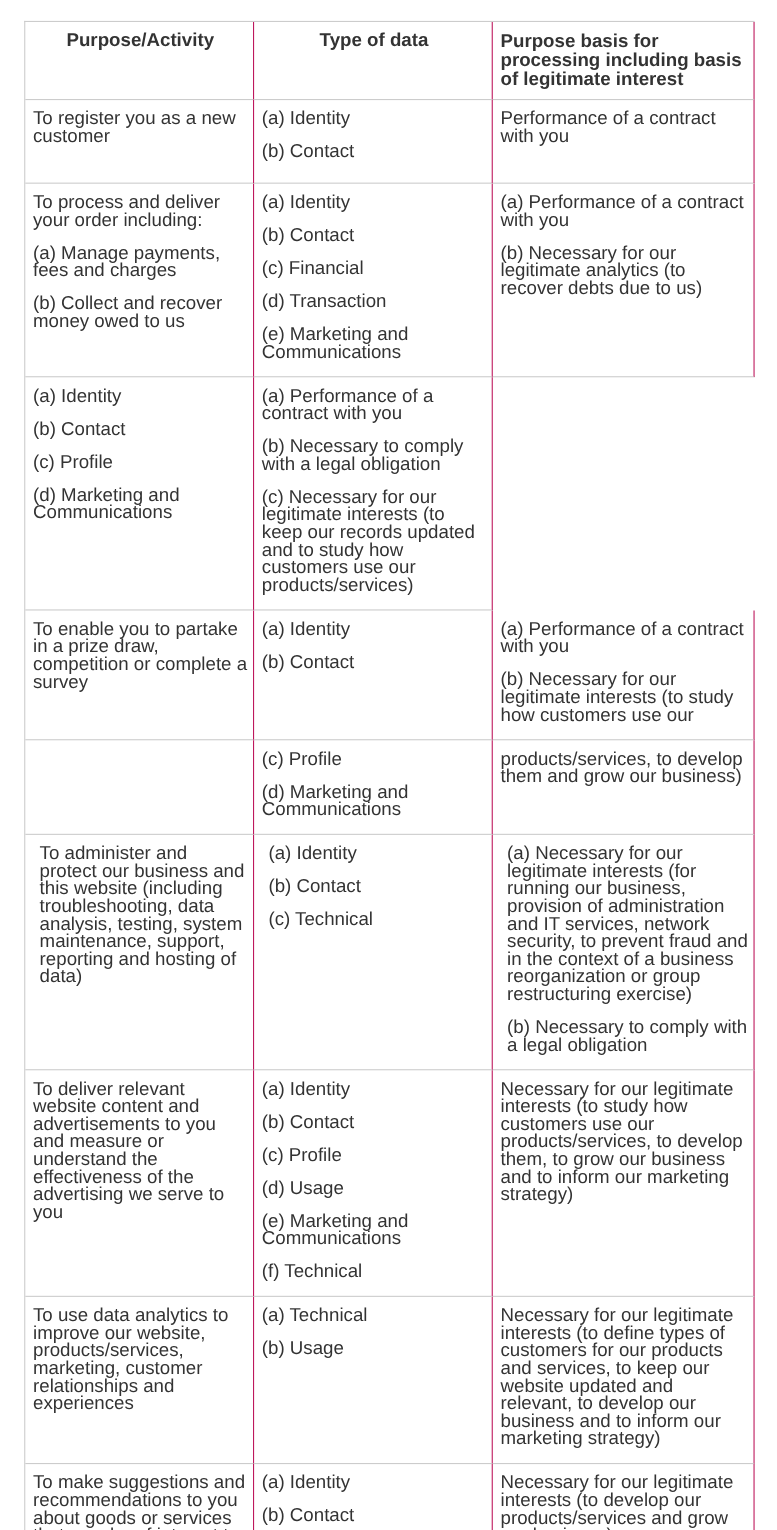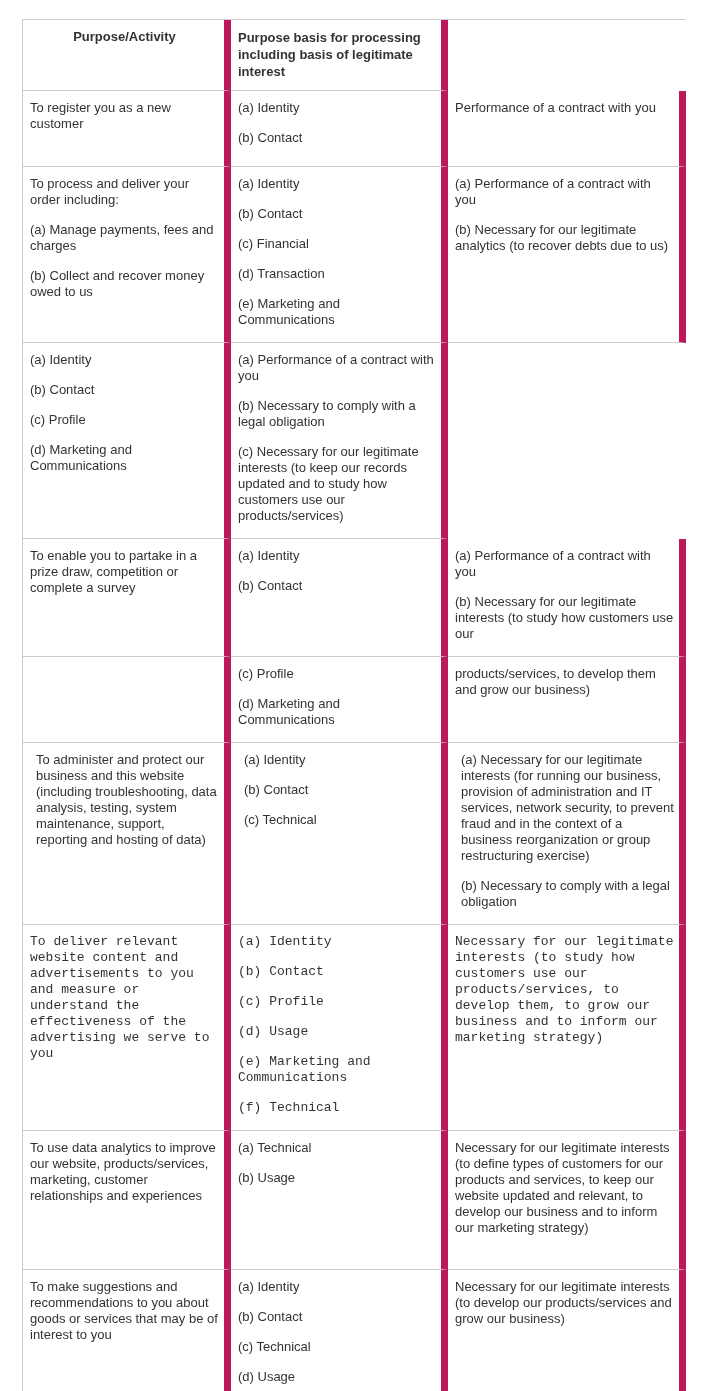--- a/index.html
+++ b/index.html
@@ -23,24 +23,24 @@
     border-top: 1px solid #cccccc;
     border-left: 1px solid #cccccc;
     box-sizing: border-box;
   }
   .row {
     display: grid;
     grid-template-columns: 208px 217px 238px;
   }
   .cell {
     box-sizing: border-box;
-    border-right: 7px solid #be185d;
+    border-right: 1px solid #be185d;
     border-bottom: 1px solid #cccccc;
     padding: 9px 5px 0 7px;
-    font-size: 13px;
+    font-size: 17px;
     line-height: 16px;
     color: #333333;
     overflow: hidden;
   }
   .cell p {
     margin: 0 0 14px 0;
   }
   .cell.indent {
     padding-left: 13px;
   }
@@ -57,20 +57,23 @@
 </style>
 </head>
 <body>
 
 <div class="page">
   <div class="tbl">
     <div class="row hdr" style="min-height:71px;">
       <div class="cell c1">
         <span>Purpose/Activity</span>
       </div>
+      <div class="cell c2">
+        <span>Type of data</span>
+      </div>
       <div class="cell c3">
         <span>Purpose basis for processing including basis of legitimate interest</span>
       </div>
     </div>
     <div id="tbody">
         <div class="row" style="min-height: 76px;">
           <div class="cell c1">
             <p>To register you as a new customer</p>
           </div>
           <div class="cell c2">
@@ -142,21 +145,21 @@
           <div class="cell c2 indent">
             <p>(a) Identity</p>
             <p>(b) Contact</p>
             <p>(c) Technical</p>
           </div>
           <div class="cell c3 indent">
             <p>(a) Necessary for our legitimate interests (for running our business, provision of administration and IT services, network security, to prevent fraud and in the context of a business reorganization or group restructuring exercise)</p>
             <p>(b) Necessary to comply with a legal obligation</p>
           </div>
         </div>
-        <div class="row" style="min-height: 194px; font-family: Liberation Mono, monospace;">
+        <div class="row" style="min-height: 194px;">
           <div class="cell c1">
             <p>To deliver relevant website content and advertisements to you and measure or understand the effectiveness of the advertising we serve to you</p>
           </div>
           <div class="cell c2">
             <p>(a) Identity</p>
             <p>(b) Contact</p>
             <p>(c) Profile</p>
             <p>(d) Usage</p>
             <p>(e) Marketing and Communications</p>
             <p>(f) Technical</p>

